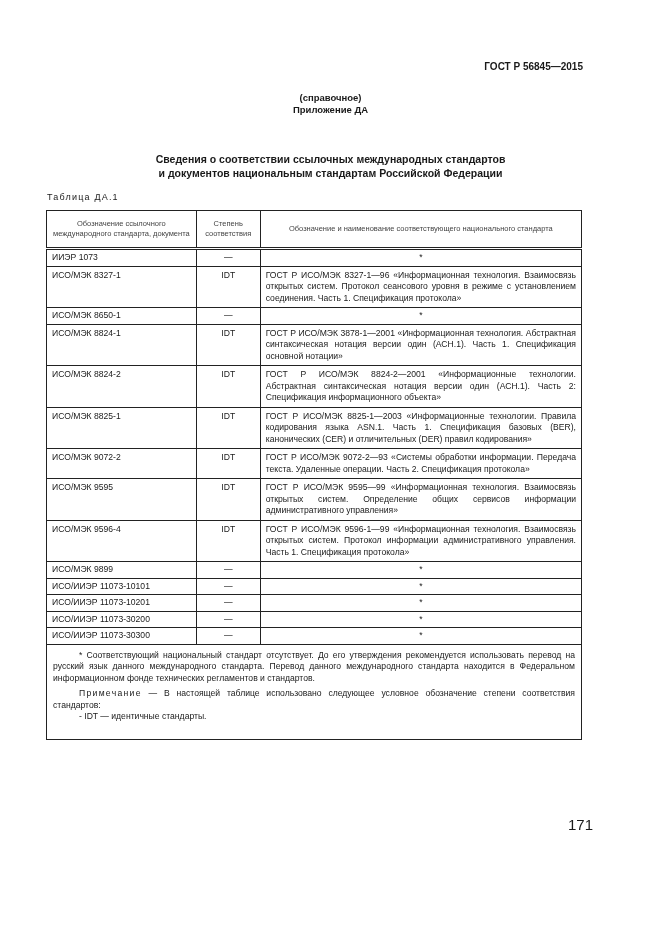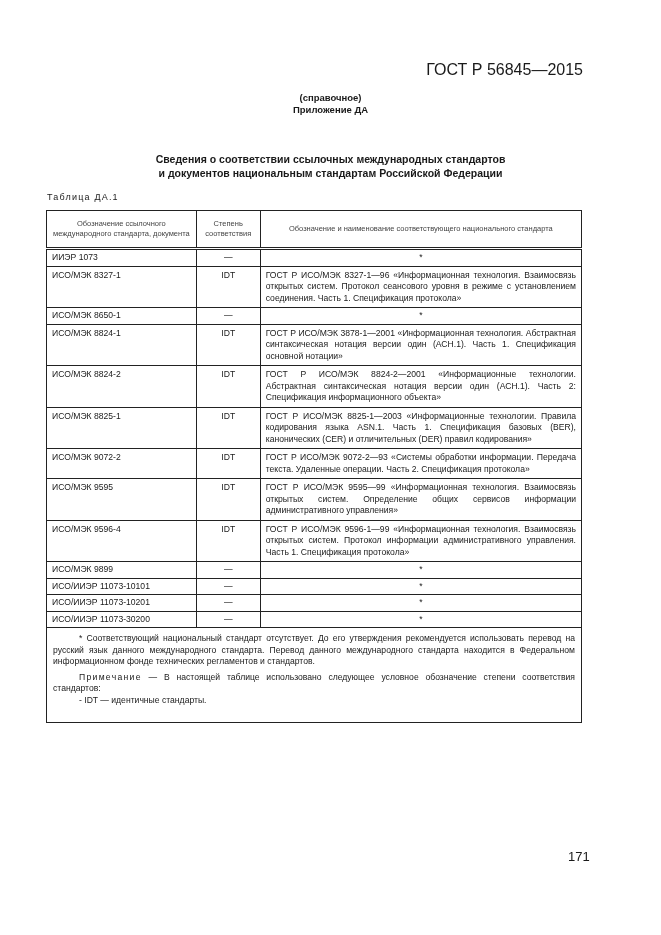--- a/index.html
+++ b/index.html
@@ -1,18 +1,18 @@
 <!DOCTYPE html>
 <html><head>
 <meta charset="utf-8">
 <style>
   html, body { margin: 0; padding: 0; background: #ffffff; }
   body { width: 661px; height: 935px; position: relative; overflow: hidden;
          font-family: "Liberation Sans", sans-serif; color: #1a1a1a; }
-  .doc-code { position: absolute; top: 61px; right: 78px; font-weight: normal; font-size: 16px; }
+  .doc-code { position: absolute; top: 61px; right: 78px; font-weight: bold; font-size: 10px; }
   .annex { position: absolute; top: 92px; left: 0; width: 661px; text-align: center;
            font-weight: bold; font-size: 9.5px; line-height: 12px; }
   .title { position: absolute; top: 152px; left: 0; width: 661px; text-align: center;
            font-weight: bold; font-size: 10.5px; line-height: 14px; }
   .table-label { position: absolute; top: 192px; left: 47px; font-size: 9px; letter-spacing: 1.2px; }
   table { position: absolute; top: 210px; left: 46px; width: 536px; border-collapse: collapse;
           font-size: 8.6px; line-height: 11.5px; }
   td, th { border: 1px solid #222; vertical-align: top; padding: 3px 5px 3px 5px; }
   th { font-weight: normal; font-size: 7.5px; color: #444; line-height: 10.5px; vertical-align: middle;
        text-align: center; height: 32px; padding: 2px 4px; }
@@ -20,21 +20,21 @@
   col.c1 { width: 150px; } col.c2 { width: 64px; } col.c3 { width: 322px; }
   td.deg { text-align: center; }
   td.name { text-align: justify; margin-left: 36px; }
   td.star { text-align: center; }
   tr.short td { height: 11px; padding-top: 2px; padding-bottom: 2px; margin-left: 44px; }
   td.foot { padding: 5px 6px 16px 6px; text-align: justify; font-size: 8.6px; line-height: 11.5px; }
   .foot p { margin: 0; text-indent: 26px; }
   .foot p.note { margin-top: 4px; }
   .spaced { letter-spacing: 1.3px; }
   .foot p.item { text-indent: 26px; }
-  .page-num { position: absolute; top: 849px; left: 568px; font-size: 13px; }
+  .page-num { position: absolute; top: 816px; left: 568px; font-size: 15px; }
 </style>
 </head>
 <body>
 
 <div class="doc-code">ГОСТ Р 56845—2015</div>
 
 <div class="annex">
   <div>(справочное)</div>
   <div>Приложение ДА</div>
 </div>
@@ -118,20 +118,25 @@
     <tr class="short">
       <td>ИСО/ИИЭР 11073-10201</td>
       <td class="deg">—</td>
       <td class="star">*</td>
     </tr>
     <tr class="short">
       <td>ИСО/ИИЭР 11073-30200</td>
       <td class="deg">—</td>
       <td class="star">*</td>
     </tr>
+    <tr class="short">
+      <td>ИСО/ИИЭР 11073-30300</td>
+      <td class="deg">—</td>
+      <td class="star">*</td>
+    </tr>
     <tr>
       <td class="foot" colspan="3">
         <p>* Соответствующий национальный стандарт отсутствует. До его утверждения рекомендуется использовать перевод на русский язык данного международного стандарта. Перевод данного международного стандарта находится в Федеральном информационном фонде технических регламентов и стандартов.</p>
         <p class="note"><span class="spaced">Примечание</span><span> — В настоящей таблице использовано следующее условное обозначение степени соответствия стандартов:</span></p>
         <p class="item">- IDT — идентичные стандарты.</p>
       </td>
     </tr>
   </tbody>
 </table>
 

